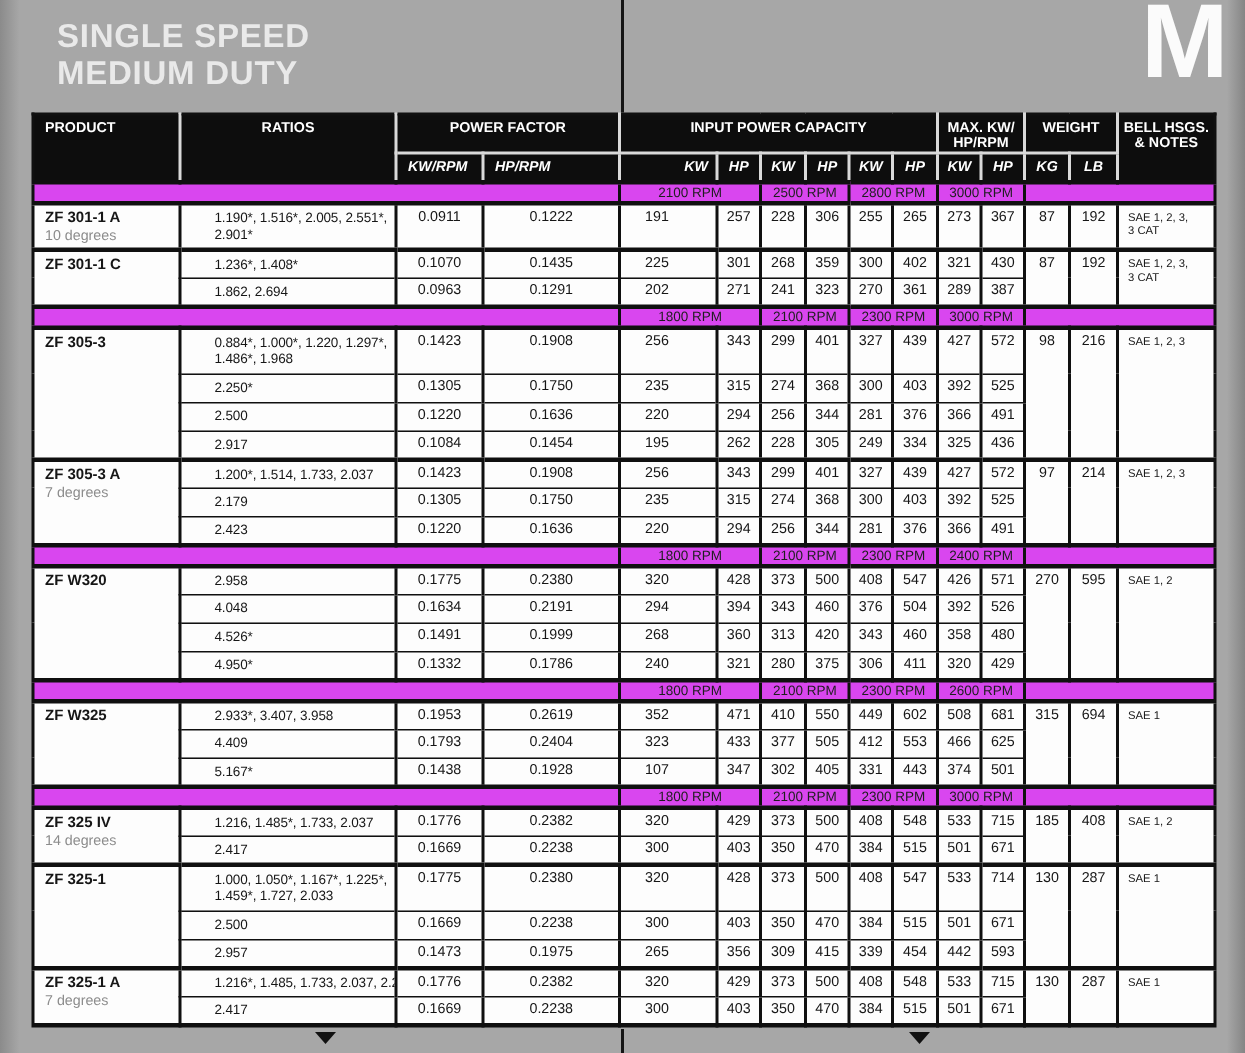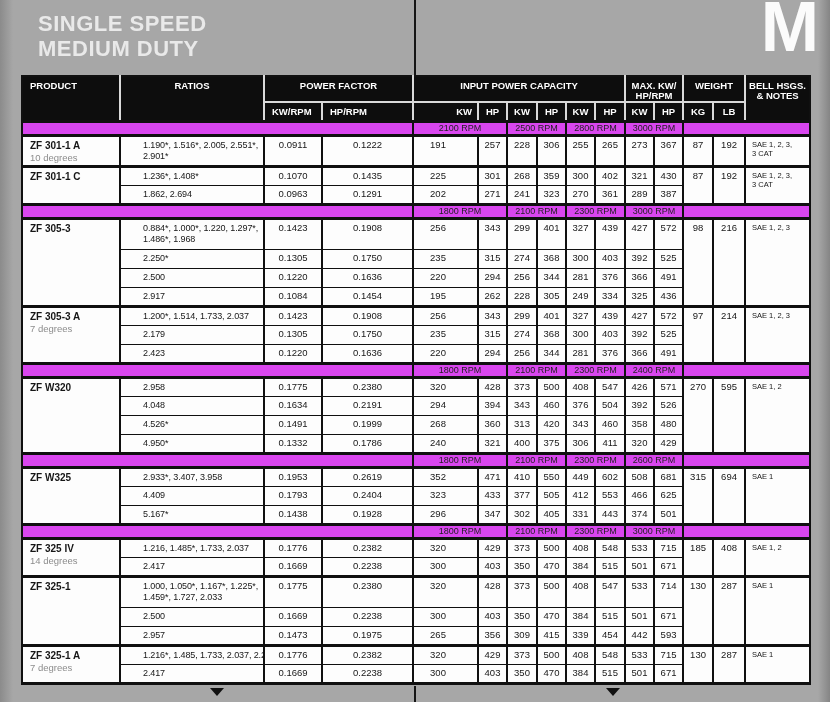--- a/index.html
+++ b/index.html
@@ -21,21 +21,21 @@
   table.spec{position:absolute;left:21px;top:75px;width:789px;border-collapse:collapse;
         table-layout:fixed;border:2px solid #101010;border-bottom-width:3px;}
   th{background:#0d0d0d;color:#fff;font-size:9.5px;font-weight:bold;vertical-align:top;
         padding:4px 0 0 0;border-right:2px solid #d9d9d9;border-bottom:2px solid #d9d9d9;
         line-height:10px;text-align:center;}
   th.h-left{text-align:left;padding-left:7px;}
   th.pre{white-space:pre;}
   th.no-r{border-right:none;}
   th.sub-left{text-align:left;padding-left:7px;}
   th.sub-right{text-align:right;padding-right:5px;}
-  thead tr.h1{height:18px;} thead tr.h2{height:19px;}
+  thead tr.h1{height:18px;} thead tr.h2{height:19px;font-style:italic;}
   tbody td{background:#fdfdfd;border-right:2px solid #101010;border-top:1px solid #101010;
         font-size:9.5px;color:#161616;vertical-align:top;padding:3px 0 0 0;line-height:10px;
         text-align:center;}
   tbody td.last{border-right:none;}
   tr.group-start td{border-top:3px solid #101010;}
   tr.r-std{height:19px;} tr.r-tall{height:31px;}
   tr.band{height:14px;}
   tr.band td{border-top:3px solid #101010;border-bottom:3px solid #101010;border-right:none;
         background:#d946ef;vertical-align:middle;padding:0;font-size:9px;color:#1e1e1e;}
   tr.band td.b-div{border-right:2px solid #101010;}
@@ -364,21 +364,21 @@
           <td>480</td>
         </tr>
         <tr class="r-std">
           <td class="c-ratios">
             <div class="rtext">4.950*</div>
           </td>
           <td>0.1332</td>
           <td>0.1786</td>
           <td class="c-v0">240</td>
           <td>321</td>
-          <td>400</td>
+          <td>280</td>
           <td>375</td>
           <td>306</td>
           <td>411</td>
           <td>320</td>
           <td>429</td>
         </tr>
         <tr class="band">
           <td class="b-div" colspan="4"></td>
           <td class="b-div" colspan="2">1800 RPM</td>
           <td class="b-div" colspan="2">2100 RPM</td>
@@ -421,21 +421,21 @@
           <td>553</td>
           <td>466</td>
           <td>625</td>
         </tr>
         <tr class="r-std">
           <td class="c-ratios">
             <div class="rtext">5.167*</div>
           </td>
           <td>0.1438</td>
           <td>0.1928</td>
-          <td class="c-v0">296</td>
+          <td class="c-v0">107</td>
           <td>347</td>
           <td>302</td>
           <td>405</td>
           <td>331</td>
           <td>443</td>
           <td>374</td>
           <td>501</td>
         </tr>
         <tr class="band">
           <td class="b-div" colspan="4"></td>

